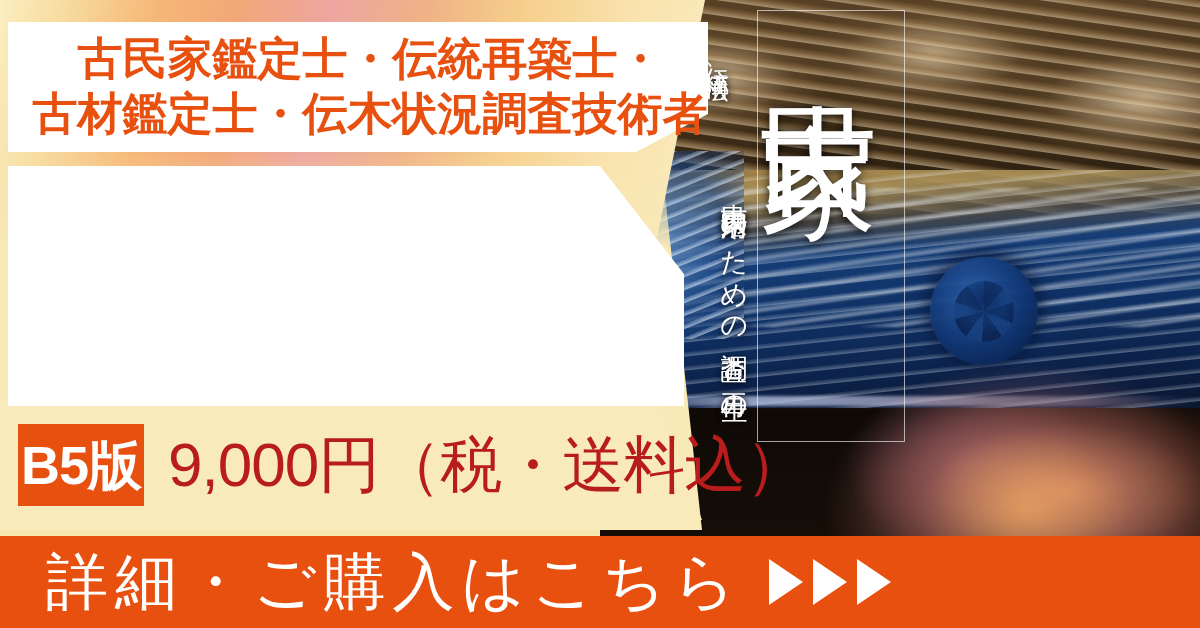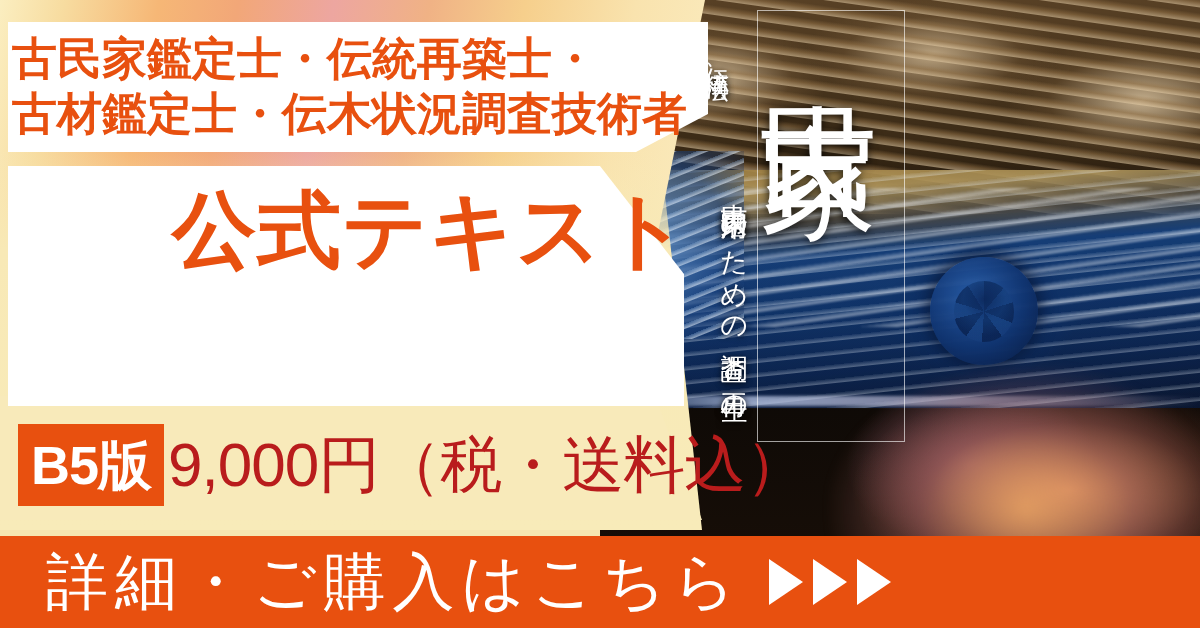--- a/index.html
+++ b/index.html
@@ -246,29 +246,30 @@
     top: 166px;
     width: 676px;
     height: 240px;
     background: #ffffff;
     clip-path: polygon(0 0, 592px 0, 676px 108px, 676px 240px, 0 240px);
   }
 
   
   .sub-lines {
     position: absolute;
-    left: 12px;
+    left: 20px;
     top: 32px;
     width: 700px;
     color: #e8500f;
     font-size: 45px;
     font-weight: bold;
     line-height: 1.22;
     letter-spacing: 0px;
     white-space: nowrap;
+    text-align: center;
   }
 
   .headline {
     position: absolute;
     left: 14px;
     top: 176px;
     width: 680px;
     color: #e8500f;
     font-size: 84px;
     font-weight: bold;
@@ -277,21 +278,21 @@
     white-space: nowrap;
   }
   .headline .l1 { display: block; padding-left: 12px; }
   .headline .l2 { display: block; padding-left: 158px; }
 
   
   .badge {
     position: absolute;
     left: 18px;
     top: 424px;
-    width: 146px;
+    width: 126px;
     height: 82px;
     background: #e8500f;
     color: #ffffff;
     font-size: 54px;
     font-weight: bold;
     line-height: 82px;
     text-align: center;
     letter-spacing: -1px;
   }
   .price {
@@ -365,21 +366,20 @@
 
   <div class="panel-top"></div>
   <div class="panel-main"></div>
 
   <div class="sub-lines">
     <div>古民家鑑定士・伝統再築士・</div>
     <div>古材鑑定士・伝木状況調査技術者</div>
   </div>
 
   <div class="headline">
-    <span class="l2">公式テキスト</span>
   </div>
 
   <div class="badge">B5版</div>
   <div class="price">9,000円（税・送料込）</div>
 
   <div class="cta">
     <div class="cta-text">詳細・ご購入はこちら</div>
     <div class="cta-arrows">
       <span class="arw"></span>
       <span class="arw"></span>

